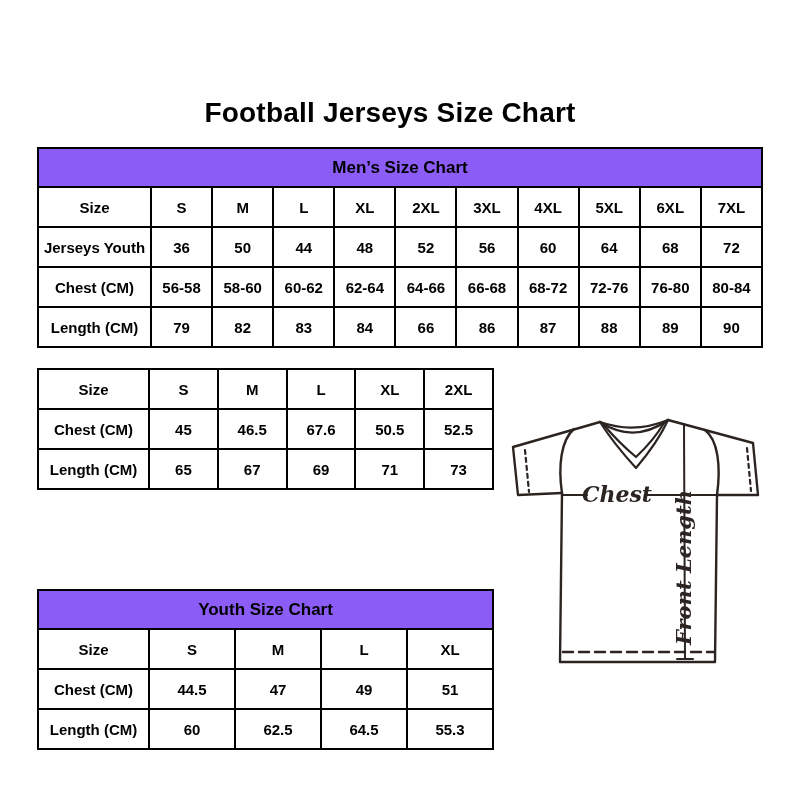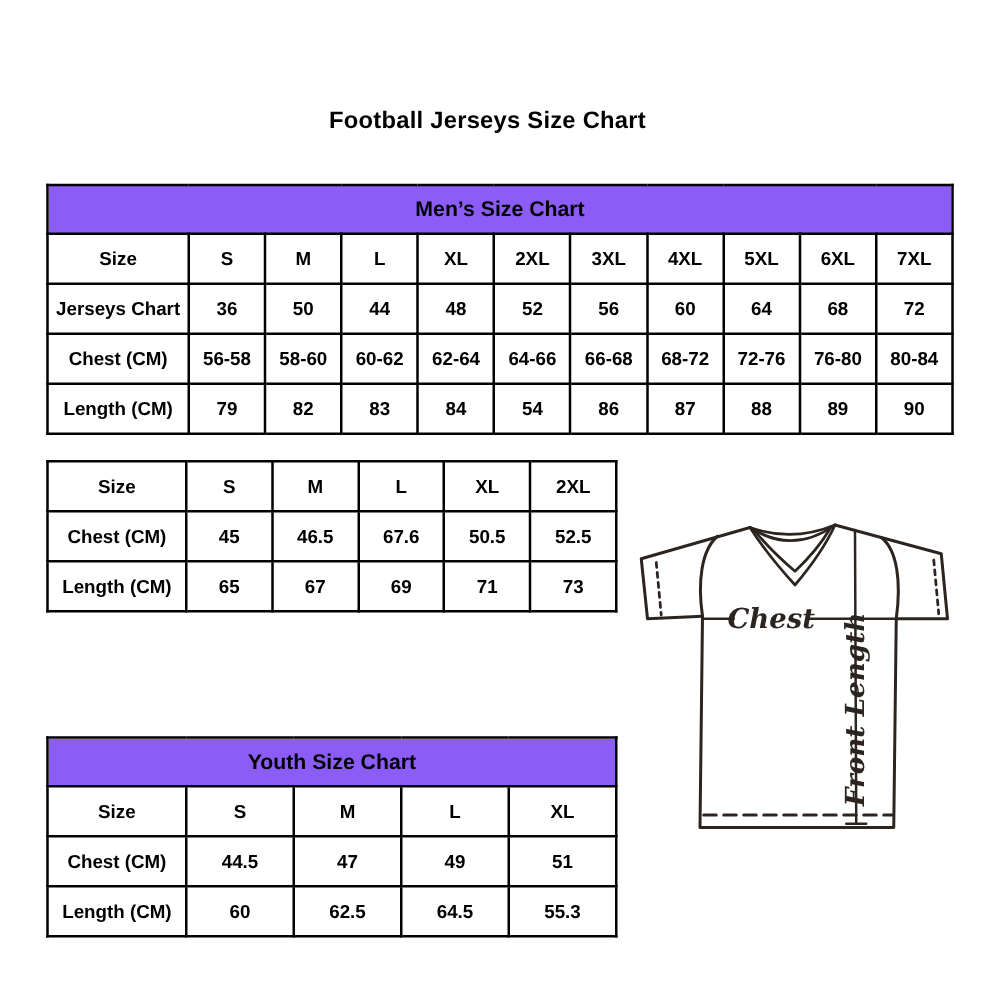--- a/index.html
+++ b/index.html
@@ -1,22 +1,22 @@
 <!DOCTYPE html>
 <html><head>
 <meta charset="utf-8">
 <style>
   html,body{margin:0;padding:0;}
   body{
     width:800px;height:800px;position:relative;background:#ffffff;
     font-family:"Liberation Sans",sans-serif;color:#000000;overflow:hidden;
   }
   .page-title{
-    position:absolute;top:86px;left:0;width:780px;text-align:center;
-    font-size:19px;font-weight:bold;letter-spacing:.2px;
+    position:absolute;top:97px;left:0;width:780px;text-align:center;
+    font-size:28px;font-weight:bold;letter-spacing:.2px;
   }
   .tbl{position:absolute;}
   .tbl-mens{left:37px;top:147px;width:726px;}
   .tbl-womens{left:37px;top:368px;width:457px;}
   .tbl-youth{left:37px;top:548px;width:457px;margin-top:41px;}
   table.size-table{
     border-collapse:collapse;table-layout:fixed;width:100%;
     border:2px solid #000000;
   }
   table.size-table td{
@@ -67,21 +67,21 @@
           <td>L</td>
           <td>XL</td>
           <td>2XL</td>
           <td>3XL</td>
           <td>4XL</td>
           <td>5XL</td>
           <td>6XL</td>
           <td>7XL</td>
         </tr>
         <tr>
-          <td>Jerseys Chart</td>
+          <td>Jerseys Youth</td>
           <td>36</td>
           <td>50</td>
           <td>44</td>
           <td>48</td>
           <td>52</td>
           <td>56</td>
           <td>60</td>
           <td>64</td>
           <td>68</td>
           <td>72</td>
@@ -98,21 +98,21 @@
           <td>72-76</td>
           <td>76-80</td>
           <td>80-84</td>
         </tr>
         <tr>
           <td>Length (CM)</td>
           <td>79</td>
           <td>82</td>
           <td>83</td>
           <td>84</td>
-          <td>54</td>
+          <td>66</td>
           <td>86</td>
           <td>87</td>
           <td>88</td>
           <td>89</td>
           <td>90</td>
         </tr>
       </tbody>
     </table>
   </div>
 <div class="tbl tbl-womens">

